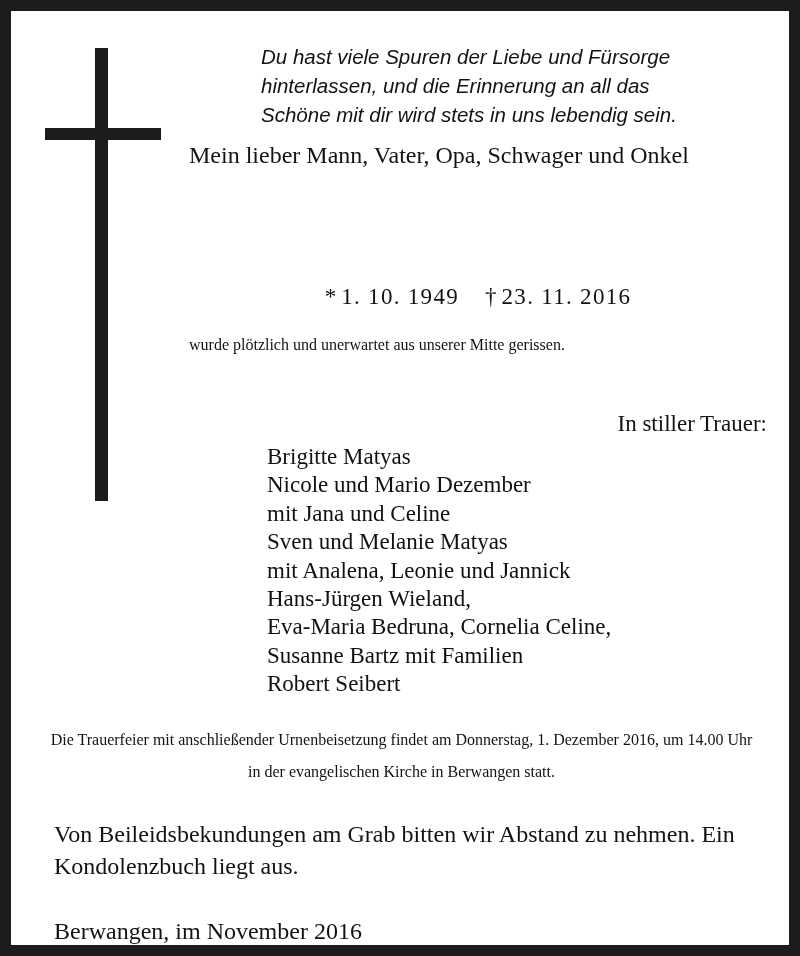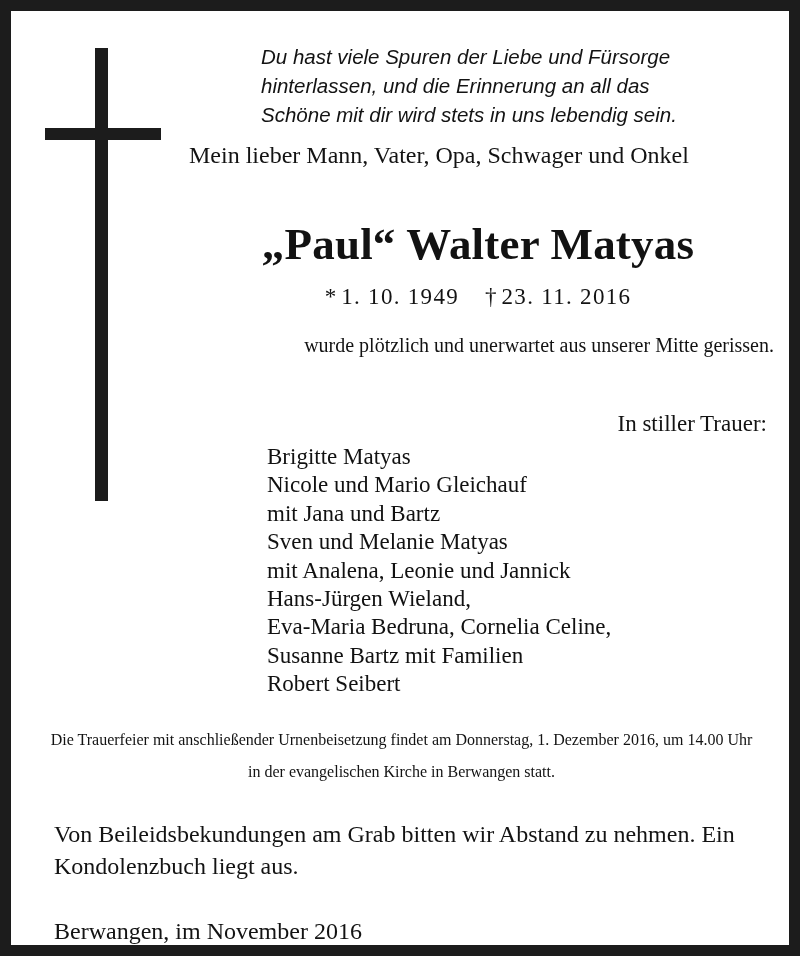--- a/index.html
+++ b/index.html
@@ -112,24 +112,23 @@
   }
   .dates .d-sep { display: inline-block; width: 26px; }
   .dates .d-val { letter-spacing: 1.3px; margin-top: 36px; }
   .dates .d-sym { margin-right: 5px; }
 
   .passage {
     position: absolute;
     left: 178px;
     top: 318px;
     width: 585px;
-    font-size: 20px;
+    font-size: 16px;
     line-height: 32px;
     color: #131313;
-    text-align: right;
   }
 
   
   .mourners {
     position: absolute;
     left: 256px;
     top: 397px;
     width: 500px;
   }
   .mourners .lead {
@@ -192,34 +191,33 @@
     </div>
 
     <div class="epitaph">
       <div>Du hast viele Spuren der Liebe und Fürsorge</div>
       <div>hinterlassen, und die Erinnerung an all das</div>
       <div>Schöne mit dir wird stets in uns lebendig sein.</div>
     </div>
 
     <div class="relation">Mein lieber Mann, Vater, Opa, Schwager und Onkel</div>
 
-    <div class="name">„Paul“ Walter Matyas</div>
 
     <div class="dates">
       <span class="d-sym">*</span><span class="d-val">1. 10. 1949</span><span class="d-sep"></span><span class="d-sym">†</span><span class="d-val">23. 11. 2016</span>
     </div>
 
     <div class="passage">wurde plötzlich und unerwartet aus unserer Mitte gerissen.</div>
 
     <div class="mourners">
       <div class="lead">In stiller Trauer:</div>
       <div class="names">
         <div>Brigitte Matyas</div>
-        <div>Nicole und Mario Gleichauf</div>
-        <div>mit Jana und Bartz</div>
+        <div>Nicole und Mario Dezember</div>
+        <div>mit Jana und Celine</div>
         <div>Sven und Melanie Matyas</div>
         <div>mit Analena, Leonie und Jannick</div>
         <div>Hans-Jürgen Wieland,</div>
         <div>Eva-Maria Bedruna, Cornelia Celine,</div>
         <div>Susanne Bartz mit Familien</div>
         <div>Robert Seibert</div>
       </div>
     </div>
 
     <div class="service">Die Trauerfeier mit anschließender Urnenbeisetzung findet am Donnerstag, 1. Dezember 2016, um 14.00 Uhr in der evangelischen Kirche in Berwangen statt.</div>

